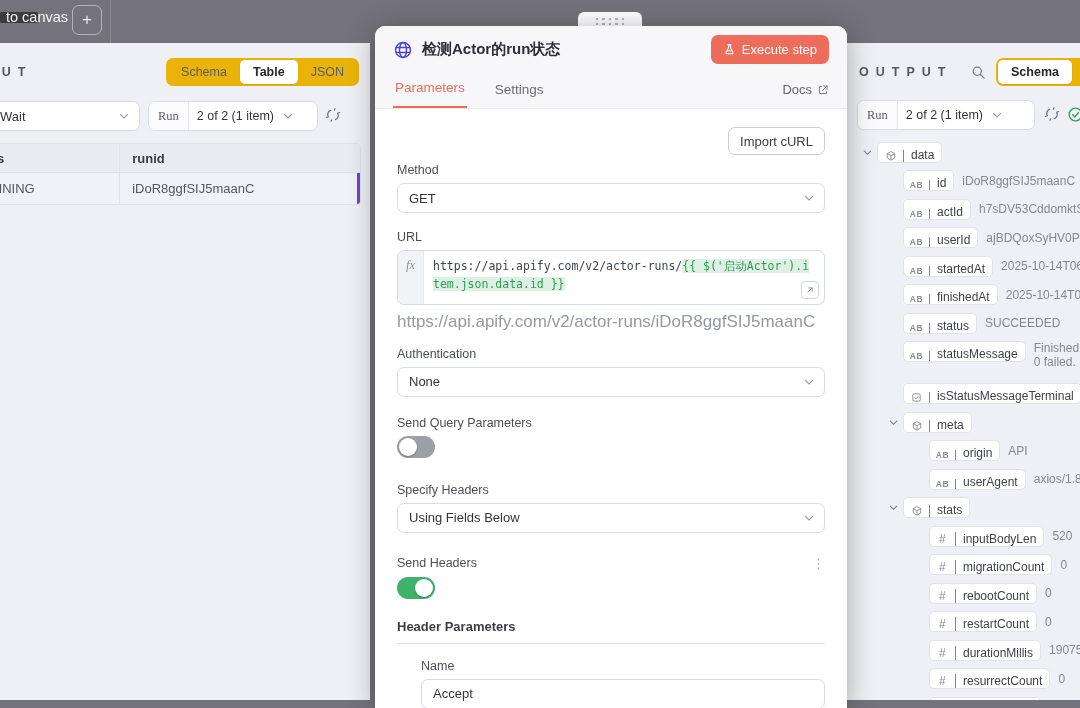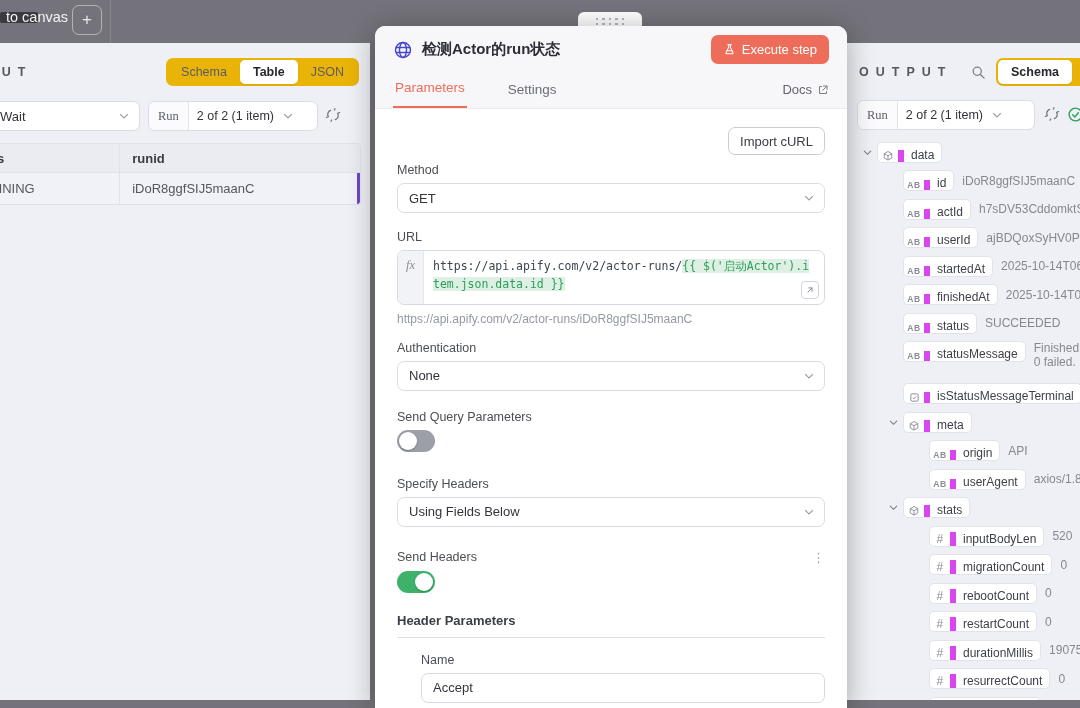--- a/index.html
+++ b/index.html
@@ -54,51 +54,51 @@
   .rp-search { position:absolute; left:128px; top:22px; }
   .rp-tabs { position:absolute; left:153px; top:15px; }
   .rp-run { position:absolute; left:14px; top:57px; width:178px; }
   .rp-unlink { position:absolute; left:201px; top:63px; }
   .rp-check { position:absolute; left:224px; top:63px; }
   .tree { position:absolute; left:0; top:95px; width:260px; }
   .tree-row { display:flex; align-items:center; height:28.5px; white-space:nowrap; overflow:hidden; }
   .tree-row.tall { height:42px; align-items:flex-start; padding-top:3px; }
   .tr-chev { width:20px; display:flex; justify-content:center; flex:none; }
   .pill { display:inline-flex; align-items:flex-end; background:#fff; border:1px solid #e1e3e9; border-radius:5px; height:21px; flex:none; overflow:hidden; }
-  .pill .badge { display:flex; align-items:center; justify-content:center; width:26px; border-right:6px solid #d946ef; color:#8a8d96; font-size:8.5px; font-weight:700; letter-spacing:.5px; flex:none; }
+  .pill .badge { display:flex; align-items:center; justify-content:center; width:26px; border-right:1px solid #d946ef; color:#8a8d96; font-size:8.5px; font-weight:700; letter-spacing:.5px; flex:none; }
   .pill .badge.num { font-size:12px; font-weight:400; }
   .pill .key { display:flex; align-items:center; padding:0 7px; font-size:12px; color:#3f414a; }
   .tr-val { margin-left:8px; font-size:12px; color:#85888f; white-space:pre-line; line-height:1.2; }
 
   
   .drag-handle { position:absolute; left:578px; top:12px; width:64px; height:17px; background:#fdfdfe; border-radius:6px 6px 0 0; z-index:2; display:flex; align-items:center; justify-content:center; gap:4px; padding-top:2px; }
   .drag-handle i { width:2.5px; height:9px; display:inline-block;
     background:radial-gradient(circle at 50% 22%, #b3b5bf 1.2px, transparent 1.3px),
                radial-gradient(circle at 50% 78%, #b3b5bf 1.2px, transparent 1.3px); }
   .modal { position:absolute; left:375px; top:26px; width:472px; height:682px; background:#fff; border-radius:10px 10px 0 0; box-shadow:0 4px 28px rgba(0,0,0,.32); z-index:2; overflow:hidden; }
   .m-head { background:#f7f7fa; padding:9px 18px 0; border-bottom:1px solid #e9e9ef; }
   .m-title-row { display:flex; align-items:center; gap:9px; }
   .m-title { font-size:15px; font-weight:700; color:#2d2e36; }
   .exec-btn { margin-left:auto; background:#ee6d5a; color:#fff; border:none; border-radius:7px; height:29px; padding:0 12px; font-family:inherit; font-size:13px; font-weight:500; display:flex; align-items:center; gap:6px; }
-  .m-tabs { display:flex; align-items:flex-end; gap:39px; margin-top:13px; height:31px; }
+  .m-tabs { display:flex; align-items:flex-end; gap:26px; margin-top:13px; height:31px; }
   .m-tab { font-size:13.5px; color:#6b6d76; padding:0 2px 11px; border:none; background:transparent; font-family:inherit; }
   .m-tab.active { color:#ee6d5a; border-bottom:2px solid #ee6d5a; }
   .docs-link { margin-left:auto; font-size:13px; color:#63656e; display:flex; align-items:center; gap:5px; padding-bottom:11px; text-decoration:none; }
   .m-body { padding:18px 22px 0; }
   .curl-row { display:flex; justify-content:flex-end; }
   .curl-btn { border:1px solid #c9cdd6; background:#fff; border-radius:7px; height:28px; padding:0 11px; font-family:inherit; font-size:13px; color:#3a3c44; }
   .fgroup { margin-top:8px; }
   .flabel { font-size:12.5px; color:#4c4e56; margin-bottom:6px; display:flex; align-items:center; }
   .flabel .menu-dots { margin-left:auto; color:#9a9da6; font-size:13px; letter-spacing:0; }
   .fx-field { border:1px solid #d6dae2; border-radius:7px; display:flex; overflow:hidden; position:relative; background:#fff; }
   .fx-gutter { width:26px; background:#f1f3f6; border-right:1px solid #e4e7ec; color:#8a8f99; font-family:"Liberation Serif", serif; font-style:italic; font-size:12.5px; text-align:center; padding-top:7px; flex:none; }
   .fx-code { padding:7px 9px 10px; font-family:"DejaVu Sans Mono", monospace; font-size:11.5px; line-height:1.55; color:#3d4450; word-break:break-all; }
   .expr { background:#ddf0e3; color:#2e9e5b; }
   .fx-open { position:absolute; right:5px; bottom:5px; width:18px; height:18px; border:1px solid #d0d4dc; border-radius:4px; background:#fff; display:flex; align-items:center; justify-content:center; }
-  .resolved { margin-top:7px; font-size:12px; color:#9599a2; white-space:nowrap; overflow:hidden; }
+  .resolved { margin-top:7px; font-size:17px; color:#9599a2; white-space:nowrap; overflow:hidden; }
   .hp-title { font-size:13px; font-weight:700; color:#3c3e46; }
   .hp-rule { border:none; border-top:1px solid #dcdfe6; margin-top:9px; }
   .hp-sub { margin-left:24px; }
   .txt-input { width:100%; height:30px; border:1px solid #d6dae2; border-radius:7px; padding:0 11px; font-family:inherit; font-size:13px; color:#33343b; background:#fff; }
   svg { display:block; }
 </style>
 </head>
 <body>
 
 <div class="top-strip">

